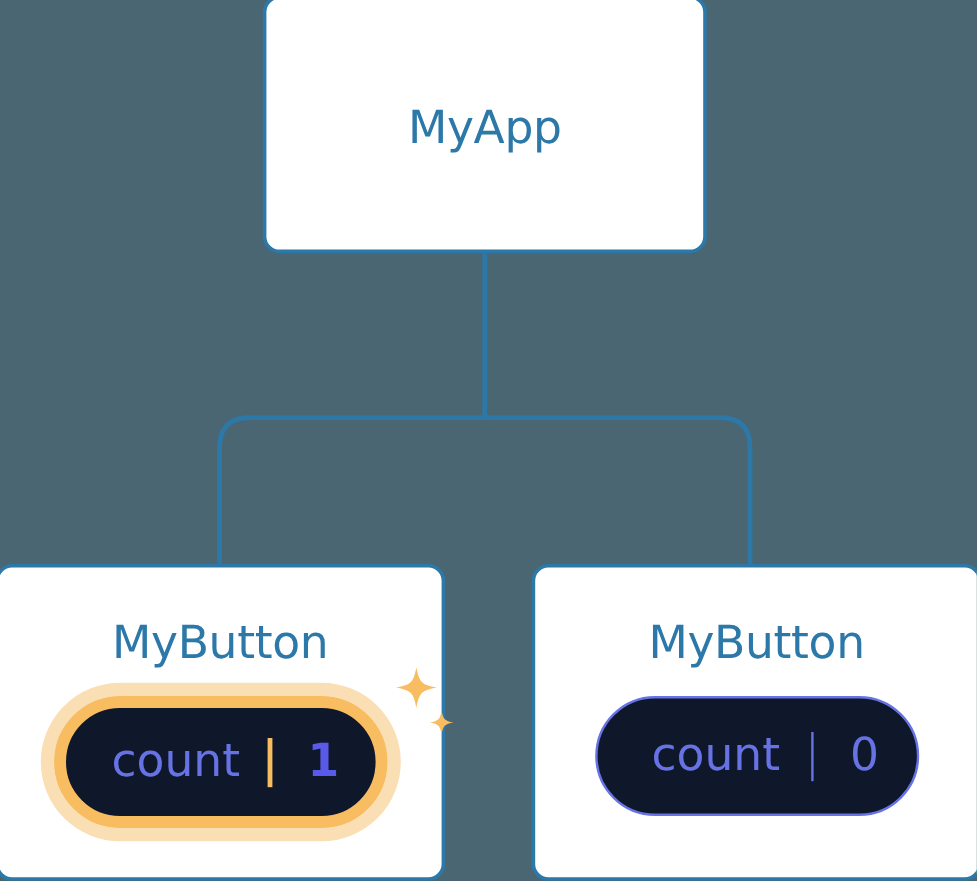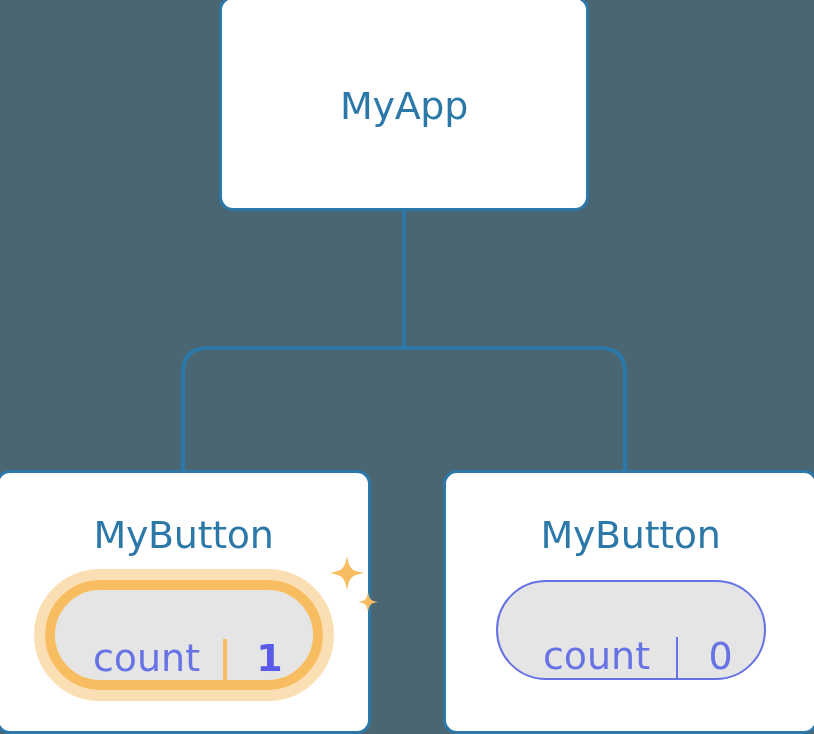--- a/index.html
+++ b/index.html
@@ -85,26 +85,26 @@
     position: relative;
     margin-top: 26px;
     display: flex;
     align-items: center;
     justify-content: center;
   }
 
   .pill {
     position: relative;
     display: flex;
-    align-items: flex-end;
+    align-items: center;
     height: 100px;
     box-sizing: border-box;
     border: 2px solid #6772e5;
     border-radius: 50px;
-    background: #e5e5e5;
+    background: #0f172a;
     z-index: 2;
   }
   .pill-key, .pill-val {
     display: flex;
     align-items: center;
     justify-content: center;
     box-sizing: border-box;
     color: #6772e5;
     font-size: 38px;
     font-weight: 400;

